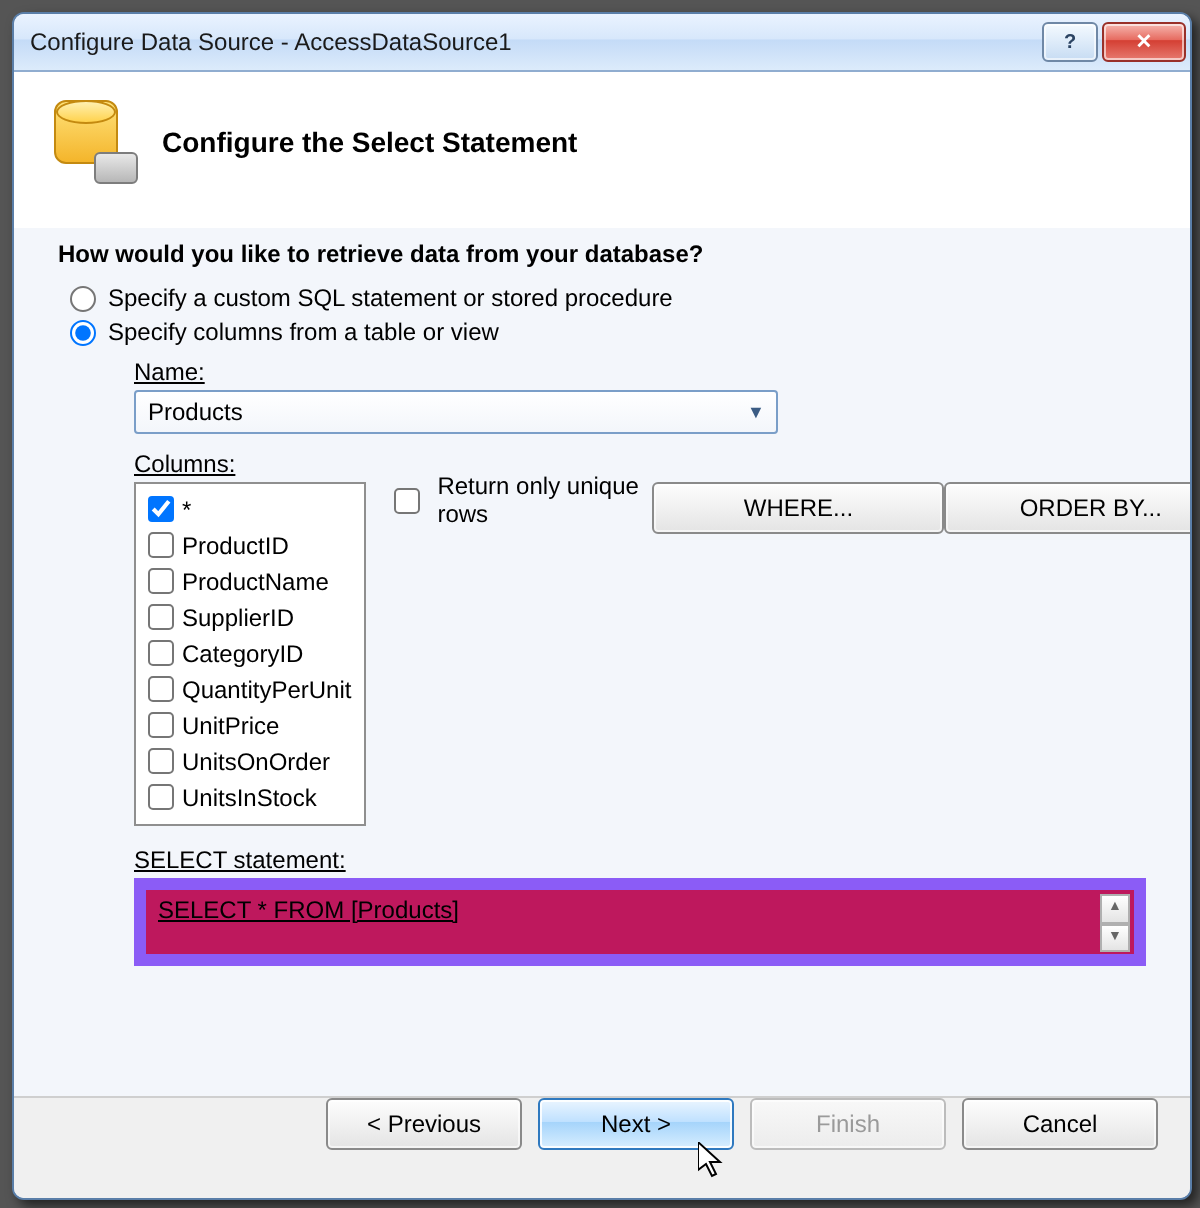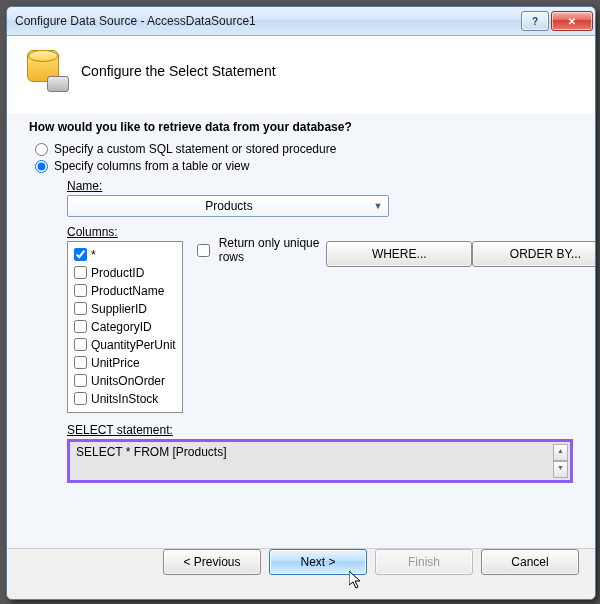--- a/index.html
+++ b/index.html
@@ -113,21 +113,21 @@
     bottom: 0;
     width: 20px;
     height: 14px;
     background: linear-gradient(#e8e8e8,#b7b7b7);
     border: 1px solid #7d7d7d;
     border-radius: 3px;
   }
   .headerband h2 {
     margin: 0;
     font-size: 14px;
-    font-weight: normal;
+    font-weight: bold;
   }
   
   .body {
     flex: 1;
     padding: 6px 22px 0 22px;
     box-sizing: border-box;
     overflow: hidden;
   }
   .prompt {
     font-weight: bold;
@@ -147,21 +147,20 @@
     width: 322px;
     height: 22px;
     border: 1px solid #7a9ec8;
     background: linear-gradient(#fff,#f3f6fb);
     border-radius: 2px;
     display: flex;
     align-items: center;
     padding: 0 4px 0 6px;
     box-sizing: border-box;
     position: relative;
-    justify-content: center;
   }
   .dropdown .dd-arrow {
     position: absolute;
     right: 2px;
     top: 2px;
     bottom: 2px;
     width: 16px;
     display: flex;
     align-items: center;
     justify-content: center;
@@ -222,26 +221,27 @@
     align-items: center;
     justify-content: center;
     margin-bottom: 10px;
     box-shadow: inset 0 0 0 1px rgba(255,255,255,.6);
   }
 
   .stmt-label { margin-top: 10px; }
   .stmt-box {
     margin-top: 2px;
     height: 44px;
-    border: 3px solid #8b5cf6;
-    background: #e5e5e5;
+    border: 6px solid #8b5cf6;
+    background: #be185d;
     padding: 3px 6px;
     box-sizing: border-box;
     position: relative;
     font-size: 12px;
+    text-decoration: underline;
   }
   .stmt-box .spin {
     position: absolute;
     right: 2px;
     top: 2px;
     bottom: 2px;
     width: 15px;
     display: flex;
     flex-direction: column;
   }

